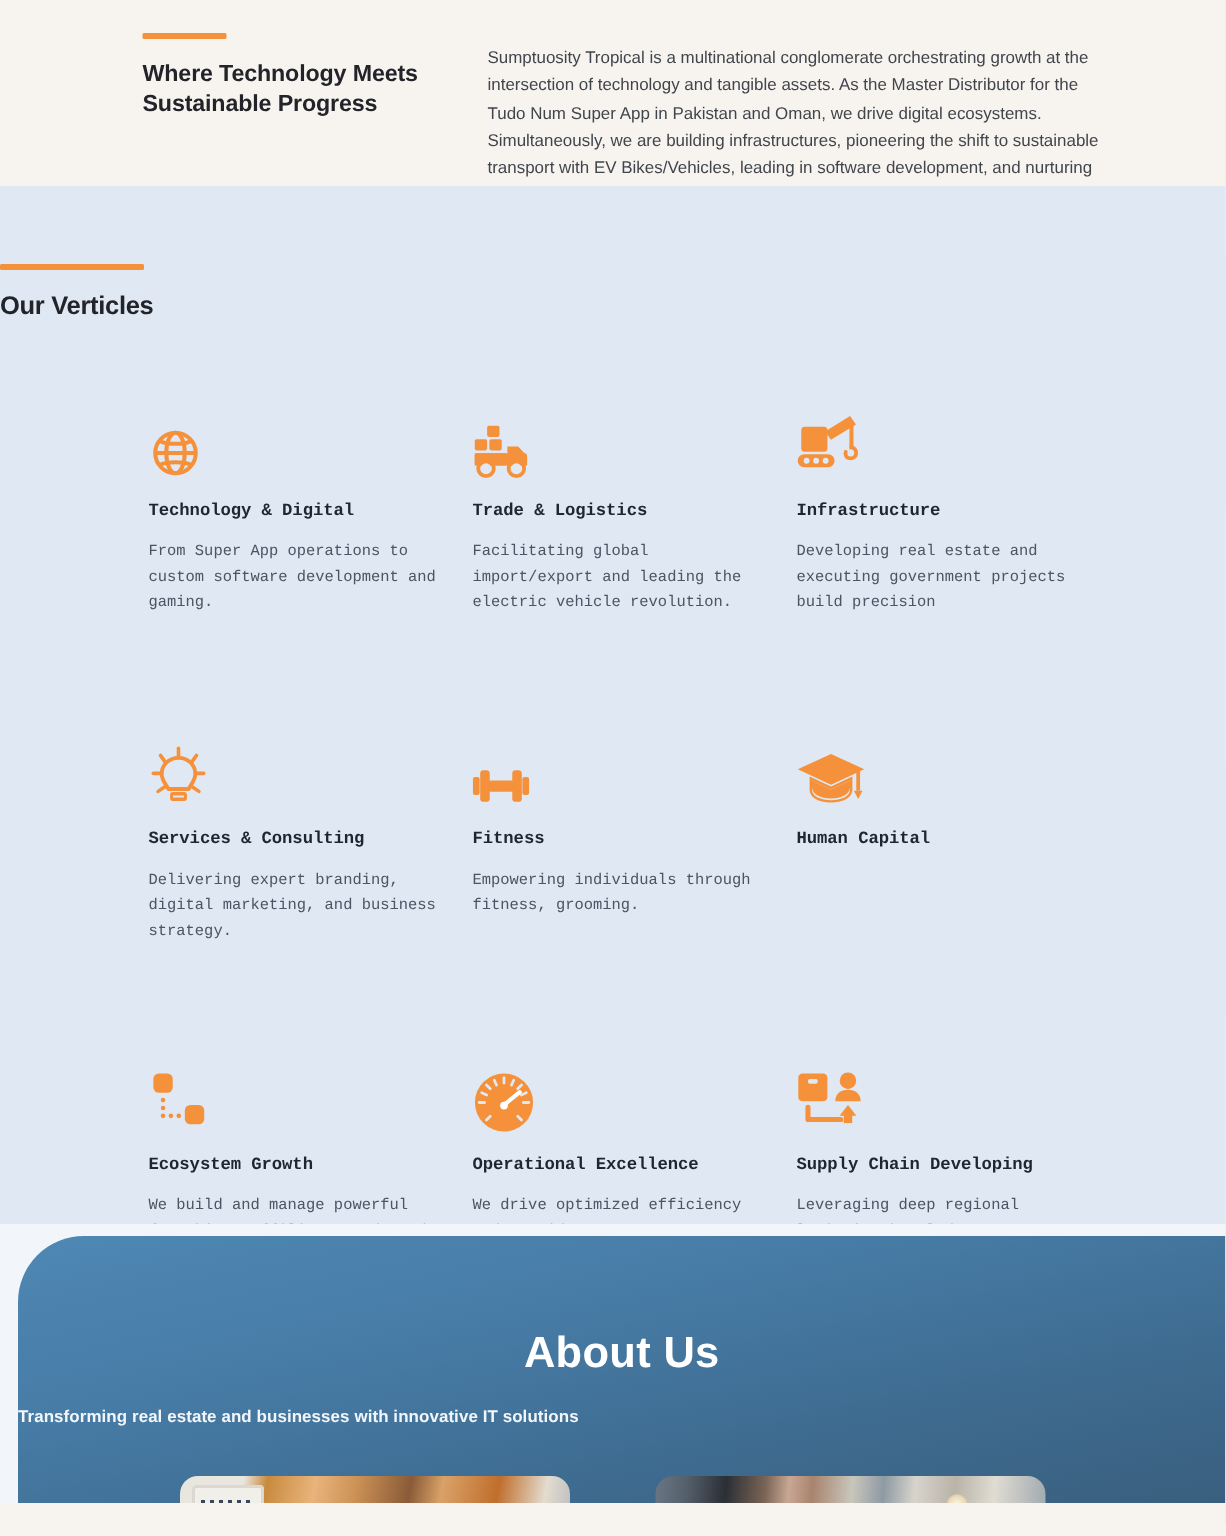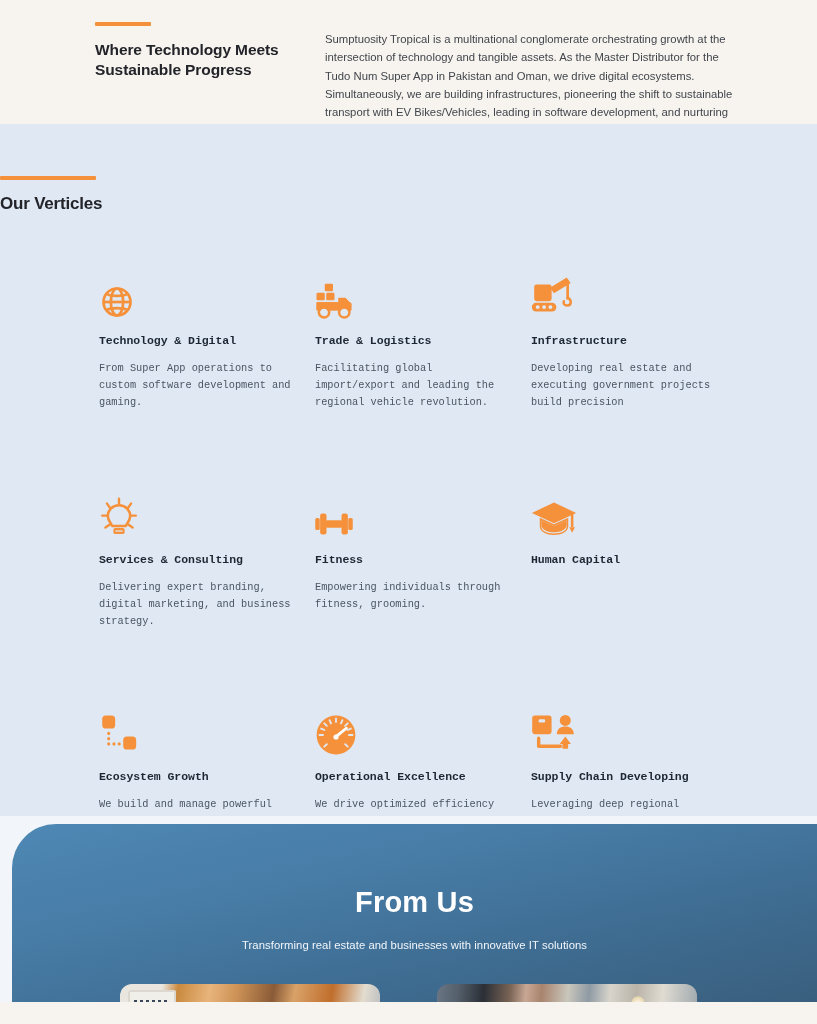--- a/index.html
+++ b/index.html
@@ -137,24 +137,23 @@
     margin: 0;
     padding-top: 62px;
     text-align: center;
     color: #FFFFFF;
     font-size: 29px;
     font-weight: bold;
     letter-spacing: 0.2px;
   }
   .about-sub {
     margin: 20px 0 0 0;
-    text-align: center;
     color: #F2F6FA;
     font-size: 11.3px;
-    font-weight: normal;
+    font-weight: bold;
     letter-spacing: 0.05px;
   }
   .about-photos {
     position: absolute;
     top: 168px;
     left: 0;
     right: 0;
     display: flex;
     justify-content: center;
     gap: 57px;
@@ -251,21 +250,21 @@
             <circle cx="12" cy="40" r="4.6"></circle>
             <circle cx="39" cy="40" r="4.6"></circle>
           </g>
           <g fill="#F6913B">
             <circle cx="12" cy="40" r="6.9" fill="none" stroke="#F6913B" stroke-width="3.4"></circle>
             <circle cx="39" cy="40" r="6.9" fill="none" stroke="#F6913B" stroke-width="3.4"></circle>
           </g>
         </svg>
       </div>
       <h3 class="card-title">Trade &amp; Logistics</h3>
-      <p class="card-desc">Facilitating global import/export and leading the regional vehicle revolution.</p>
+      <p class="card-desc">Facilitating global import/export and leading the electric vehicle revolution.</p>
     </div>
 
     <div class="card">
       <div class="card-icon">
         <svg class="icon-svg" width="46" height="44" viewBox="0 0 58 54" aria-hidden="true">
           <g fill="#F6913B">
             <rect x="4" y="10" width="22" height="21" rx="3"></rect>
             <rect x="1" y="33" width="31" height="11" rx="5.5"></rect>
             <path d="M24 14 L45 1 L50 8 L29 21 Z"></path>
             <rect x="44.5" y="5" width="3.4" height="24"></rect>
@@ -402,20 +401,20 @@
       </div>
       <h3 class="card-title">Supply Chain Developing</h3>
       <p class="card-desc">Leveraging deep regional logistics knowledge, we coordinate high-volume delivery operations tailored to Asian market needs.</p>
     </div>
 
   </div>
 </section>
 
 <section class="about">
   <div class="about-panel">
-    <h2 class="about-title">From Us</h2>
+    <h2 class="about-title">About Us</h2>
     <p class="about-sub">Transforming real estate and businesses with innovative IT solutions</p>
   </div>
   <div class="about-photos">
     <div class="photo photo-a"></div>
     <div class="photo photo-b"></div>
   </div>
 </section>
 
 </body></html>

